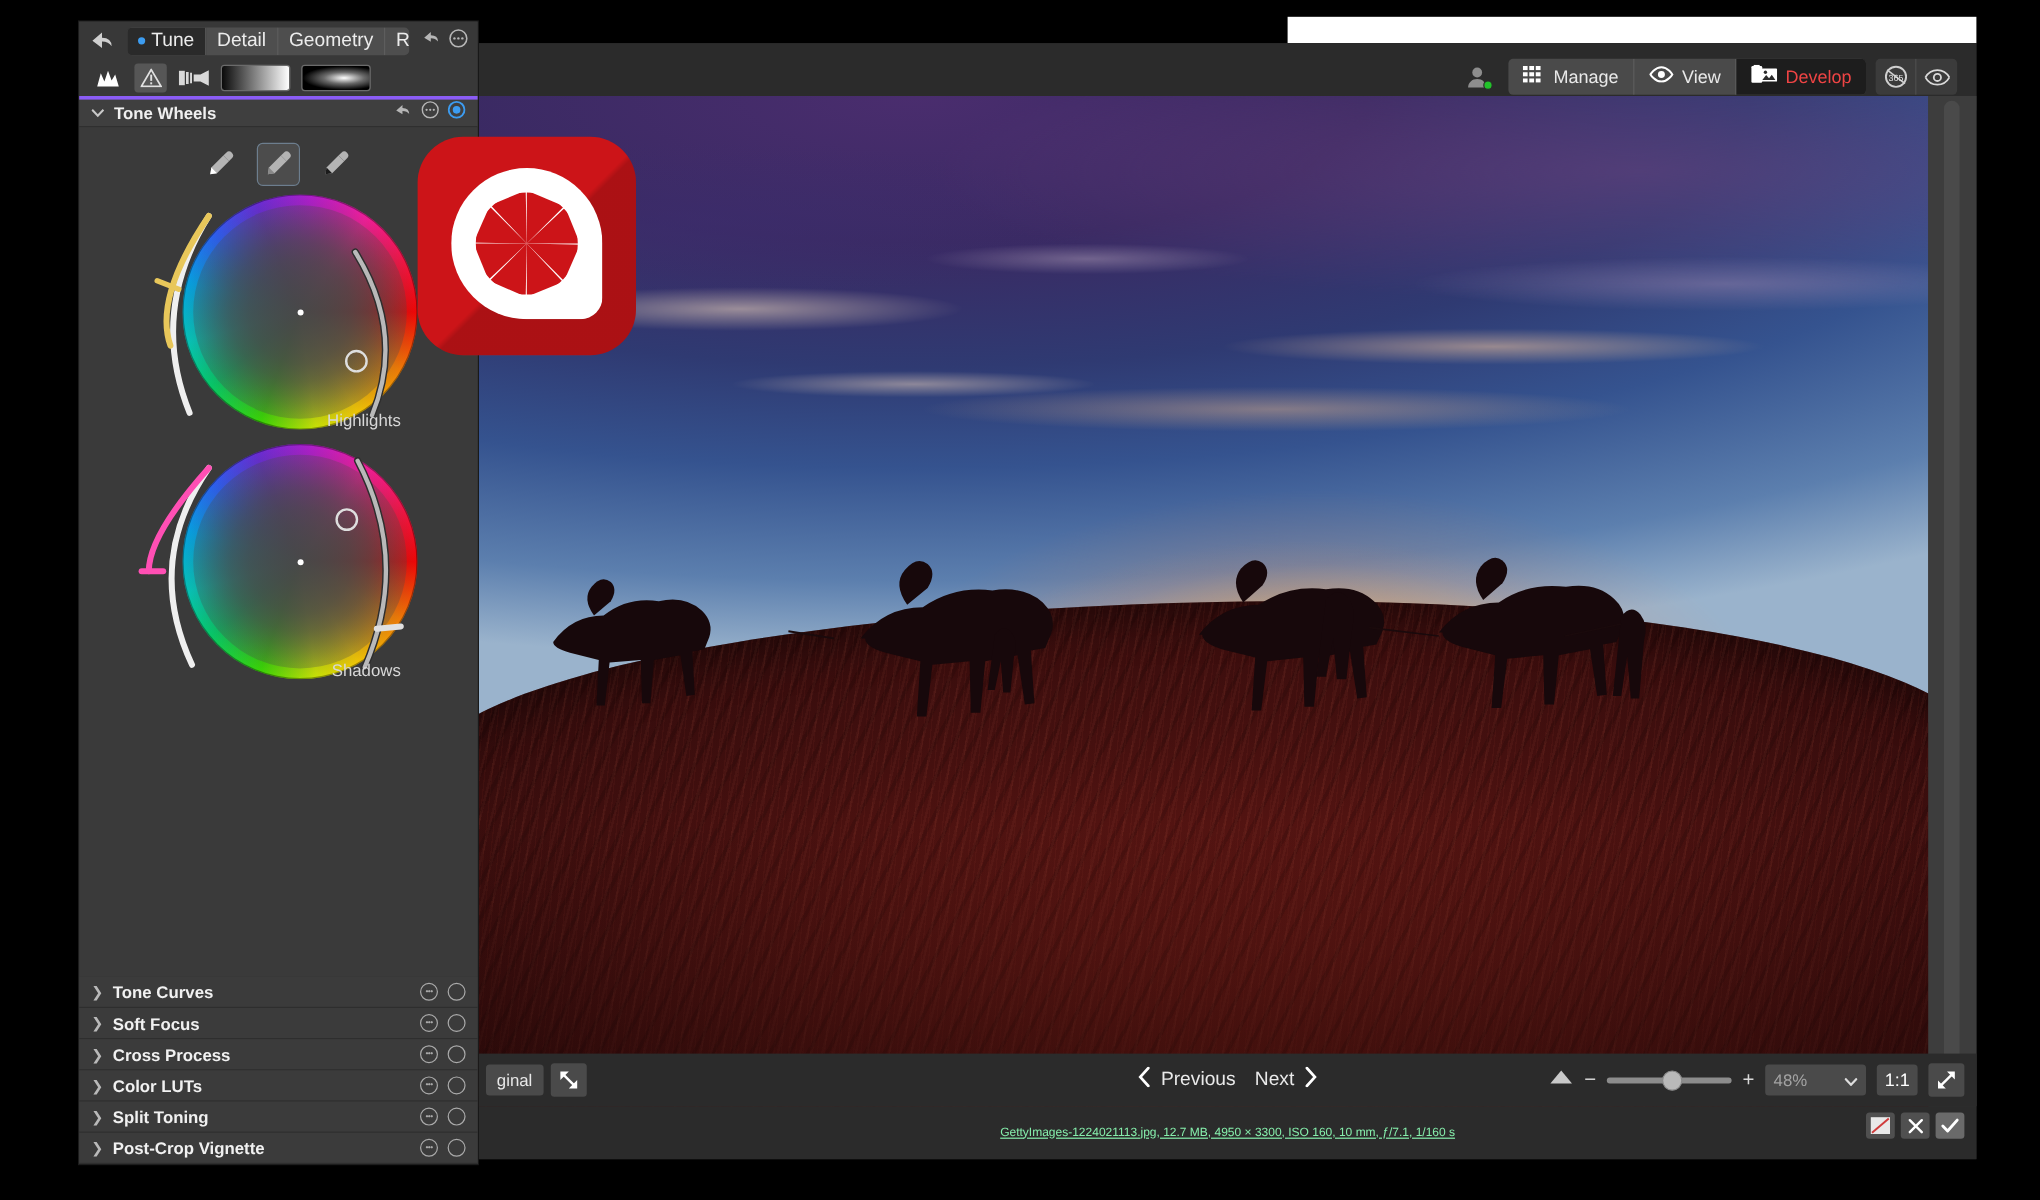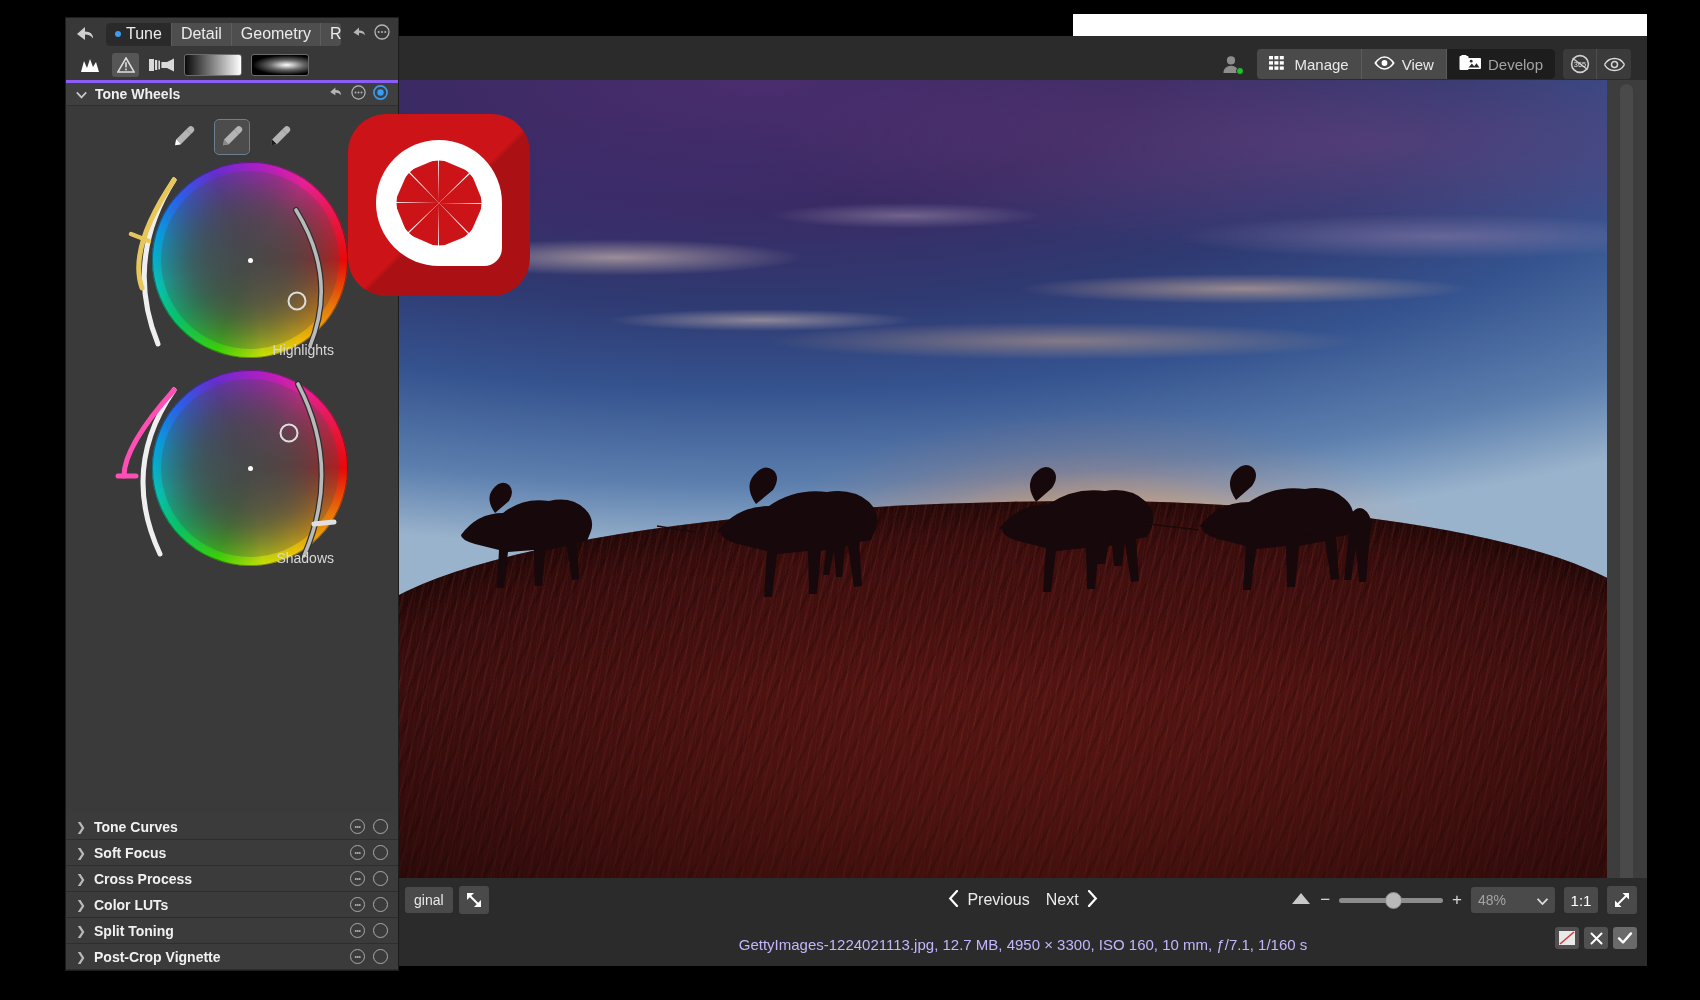--- a/index.html
+++ b/index.html
@@ -44,21 +44,21 @@
     display: flex; align-items: center; height: 30px;
     background: #4a4a4a; border-radius: 4px; overflow: hidden;
   }
   .mode-btn {
     display: flex; align-items: center; gap: 7px;
     height: 30px; padding: 0 12px;
     color: #e9e9e9; font-size: 15px; cursor: pointer;
     border-right: 1px solid #5c5c5c;
   }
   .mode-btn:last-child { border-right: none; }
-  .mode-btn.active { background: #1d1d1d; color: #a3a3a3; }
+  .mode-btn.active { background: #1d1d1d; color: #ef4444; }
   .icon-right-group {
     display: flex; align-items: center; height: 30px;
     margin-left: 8px; background: #3b3b3b; border-radius: 4px;
     overflow: hidden;
   }
   .icon-right-group > div {
     width: 34px; height: 30px; display: flex; align-items: center;
     justify-content: center; cursor: pointer;
     border-right: 1px solid #4e4e4e;
   }
@@ -185,21 +185,21 @@
     color: #fff; font-size: 15px; display: flex; align-items: center;
     justify-content: center; cursor: pointer;
   }
 
   
   .statusbar {
     position: absolute; left: 0; bottom: 0; width: 100%; height: 44px;
     background: #2b2b2b; display: flex; align-items: center;
     justify-content: center; position: absolute;
   }
-  .status-text { color: #c4b5fd; font-size: 15px; }
+  .status-text { color: #86efac; font-size: 10px; text-decoration: underline; }
   .status-right {
     position: absolute; right: 10px; top: 5px; display: flex; gap: 5px;
   }
   .stat-sq {
     width: 24px; height: 22px; border-radius: 3px; background: #505050;
     display: flex; align-items: center; justify-content: center; cursor: pointer;
   }
   .stat-sq.check { background: #6a6a6a; }
 
   

